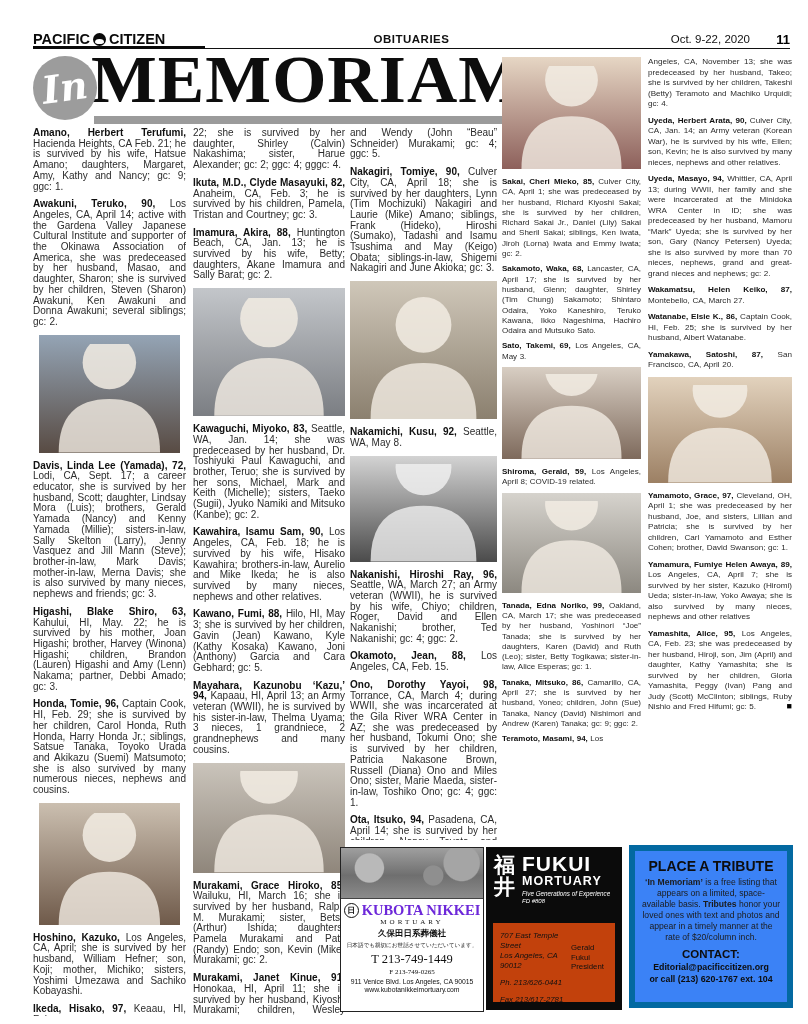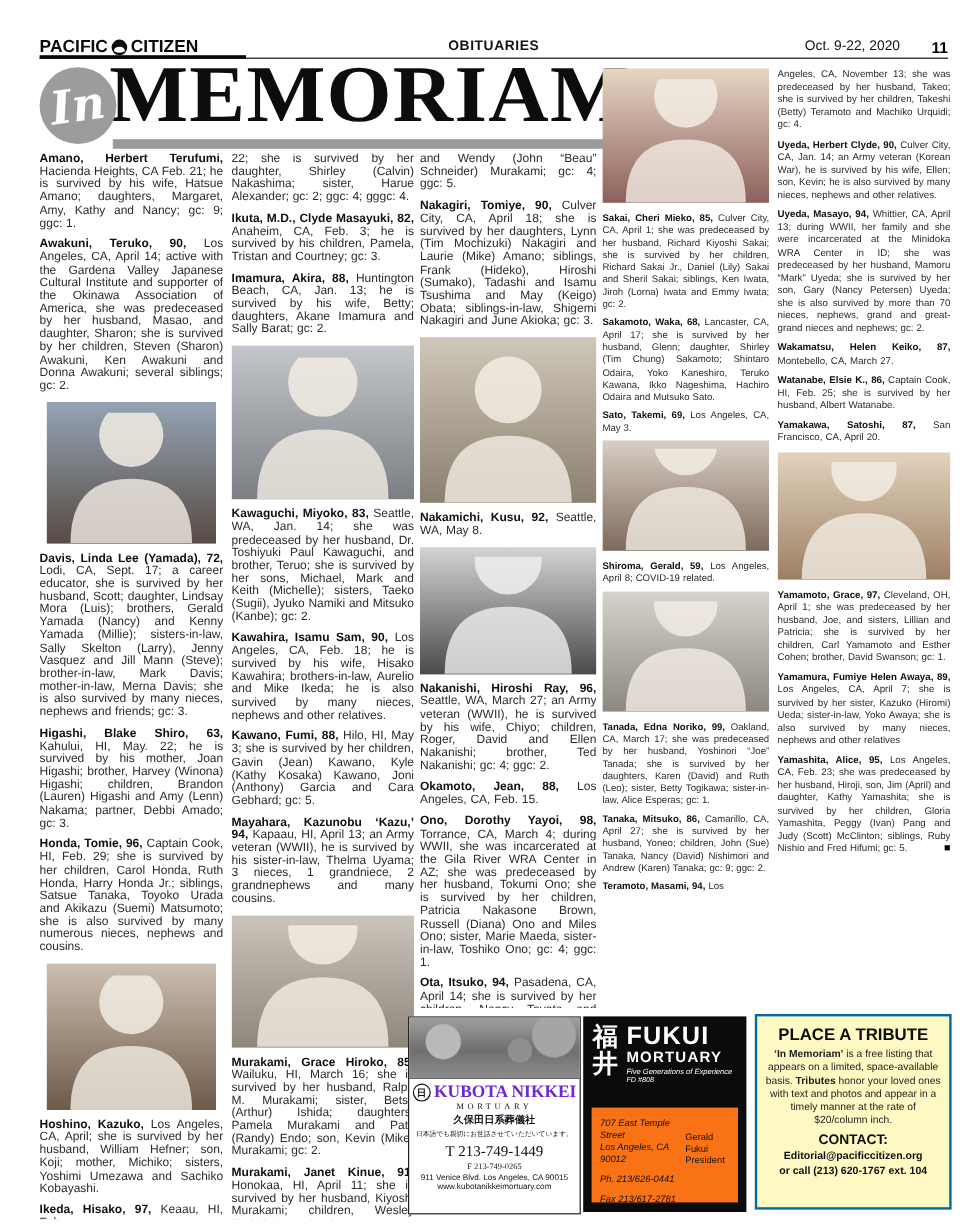--- a/index.html
+++ b/index.html
@@ -58,27 +58,27 @@
   .kubota .fax{font-family:"Liberation Serif", serif;font-size:7px;color:#111;margin-top:1px;}
   .kubota .addr{font-size:6.8px;color:#111;margin-top:2px;}
   .kubota .web{font-size:6.8px;color:#111;margin-top:1px;}
   .fukui{position:absolute;left:486px;top:847px;width:136px;height:163px;background:#0b0b0b;color:#fff;}
   .fukui .toprow{display:flex;padding:7px 6px 4px 8px;gap:7px;}
   .fukui .vjp{display:flex;flex-direction:column;font-weight:bold;font-size:21px;line-height:22px;}
   .fukui .fname{font-size:21px;font-weight:bold;letter-spacing:1px;line-height:20px;}
   .fukui .fmort{font-size:12.5px;font-weight:bold;letter-spacing:1px;line-height:14px;}
   .fukui .ftag{font-size:6.3px;font-style:italic;margin-top:2px;}
   .fukui .ffd{font-size:6px;font-style:italic;margin-top:1px;}
-  .fukui .whitebox{position:absolute;left:7px;right:7px;bottom:8px;top:76px;background:#f97316;color:#111;display:flex;padding:8px 6px 4px 7px;gap:4px;}
+  .fukui .whitebox{position:absolute;left:7px;right:7px;bottom:8px;top:76px;background:#c2410c;color:#111;display:flex;padding:8px 6px 4px 7px;gap:4px;}
   .fukui .addrcol{flex:1;font-style:italic;font-size:7.8px;line-height:10px;}
   .fukui .addrcol .ph{margin-top:7px;}
   .fukui .addrcol .fx{margin-top:7px;}
   .fukui .prez{width:38px;font-size:7.8px;line-height:9.5px;padding-top:12px;}
   
-  .tribute{position:absolute;left:629px;top:845px;width:164px;height:163px;background:#fef9c3;border:2px solid #0369a1;box-sizing:border-box;text-align:center;padding:7px 6px;}
+  .tribute{position:absolute;left:629px;top:845px;width:164px;height:163px;background:#3b82f6;border:6px solid #0369a1;box-sizing:border-box;text-align:center;padding:7px 6px;}
   .tribute .t-title{font-weight:bold;font-size:14px;color:#0d0d0d;letter-spacing:0;}
   .tribute .t-body{font-size:8.6px;line-height:11px;color:#1c1c1c;margin-top:3px;}
   .tribute .t-contact{font-weight:bold;font-size:11.5px;margin-top:5px;color:#0d0d0d;}
   .tribute .t-line{font-weight:bold;font-size:8.8px;color:#0d0d0d;margin-top:2px;}
 </style>
 </head>
 <body>
 
 <div class="header">
   <div class="brand">
@@ -188,21 +188,21 @@
         <circle cx="50" cy="36" r="19" fill="#f2ece3" opacity="0.85"></circle>
         <path d="M14 100 Q14 62 50 62 Q86 62 86 100 Z" fill="#f2ece3" opacity="0.8"></path>
       </svg>
     </div>
     <p class="entry"><span class="b">Tanada, Edna Noriko, 99,</span> <span>Oakland, CA, March 17; she was predeceased by her husband, Yoshinori “Joe” Tanada; she is survived by her daughters, Karen (David) and Ruth (Leo); sister, Betty Togikawa; sister-in-law, Alice Esperas; gc: 1.</span></p>
     <p class="entry"><span class="b">Tanaka, Mitsuko, 86,</span> <span>Camarillo, CA, April 27; she is survived by her husband, Yoneo; children, John (Sue) Tanaka, Nancy (David) Nishimori and Andrew (Karen) Tanaka; gc: 9; ggc: 2.</span></p>
     <p class="entry"><span class="b">Teramoto, Masami, 94,</span> <span>Los</span></p>
   </div>
 <div class="col" id="col4">
     <p class="entry"><span>Angeles, CA, November 13; she was predeceased by her husband, Takeo; she is survived by her children, Takeshi (Betty) Teramoto and Machiko Urquidi; gc: 4.</span></p>
-    <p class="entry"><span class="b">Uyeda, Herbert Clyde, 90,</span> <span>Culver City, CA, Jan. 14; an Army veteran (Korean War), he is survived by his wife, Ellen; son, Kevin; he is also survived by many nieces, nephews and other relatives.</span></p>
+    <p class="entry"><span class="b">Uyeda, Herbert Arata, 90,</span> <span>Culver City, CA, Jan. 14; an Army veteran (Korean War), he is survived by his wife, Ellen; son, Kevin; he is also survived by many nieces, nephews and other relatives.</span></p>
     <p class="entry"><span class="b">Uyeda, Masayo, 94,</span> <span>Whittier, CA, April 13; during WWII, her family and she were incarcerated at the Minidoka WRA Center in ID; she was predeceased by her husband, Mamoru “Mark” Uyeda; she is survived by her son, Gary (Nancy Petersen) Uyeda; she is also survived by more than 70 nieces, nephews, grand and great-grand nieces and nephews; gc: 2.</span></p>
     <p class="entry"><span class="b">Wakamatsu, Helen Keiko, 87,</span> <span>Montebello, CA, March 27.</span></p>
     <p class="entry"><span class="b">Watanabe, Elsie K., 86,</span> <span>Captain Cook, HI, Feb. 25; she is survived by her husband, Albert Watanabe.</span></p>
     <p class="entry"><span class="b">Yamakawa, Satoshi, 87,</span> <span>San Francisco, CA, April 20.</span></p>
     <div class="photo" style="height: 106px; background: linear-gradient(rgb(226, 210, 189) 0%, rgb(156, 128, 100) 100%);">
       <svg viewBox="0 0 100 100" preserveAspectRatio="xMidYMax slice">
         <circle cx="50" cy="36" r="19" fill="#f2ece3" opacity="0.85"></circle>
         <path d="M14 100 Q14 62 50 62 Q86 62 86 100 Z" fill="#f2ece3" opacity="0.8"></path>
       </svg>
     </div>

